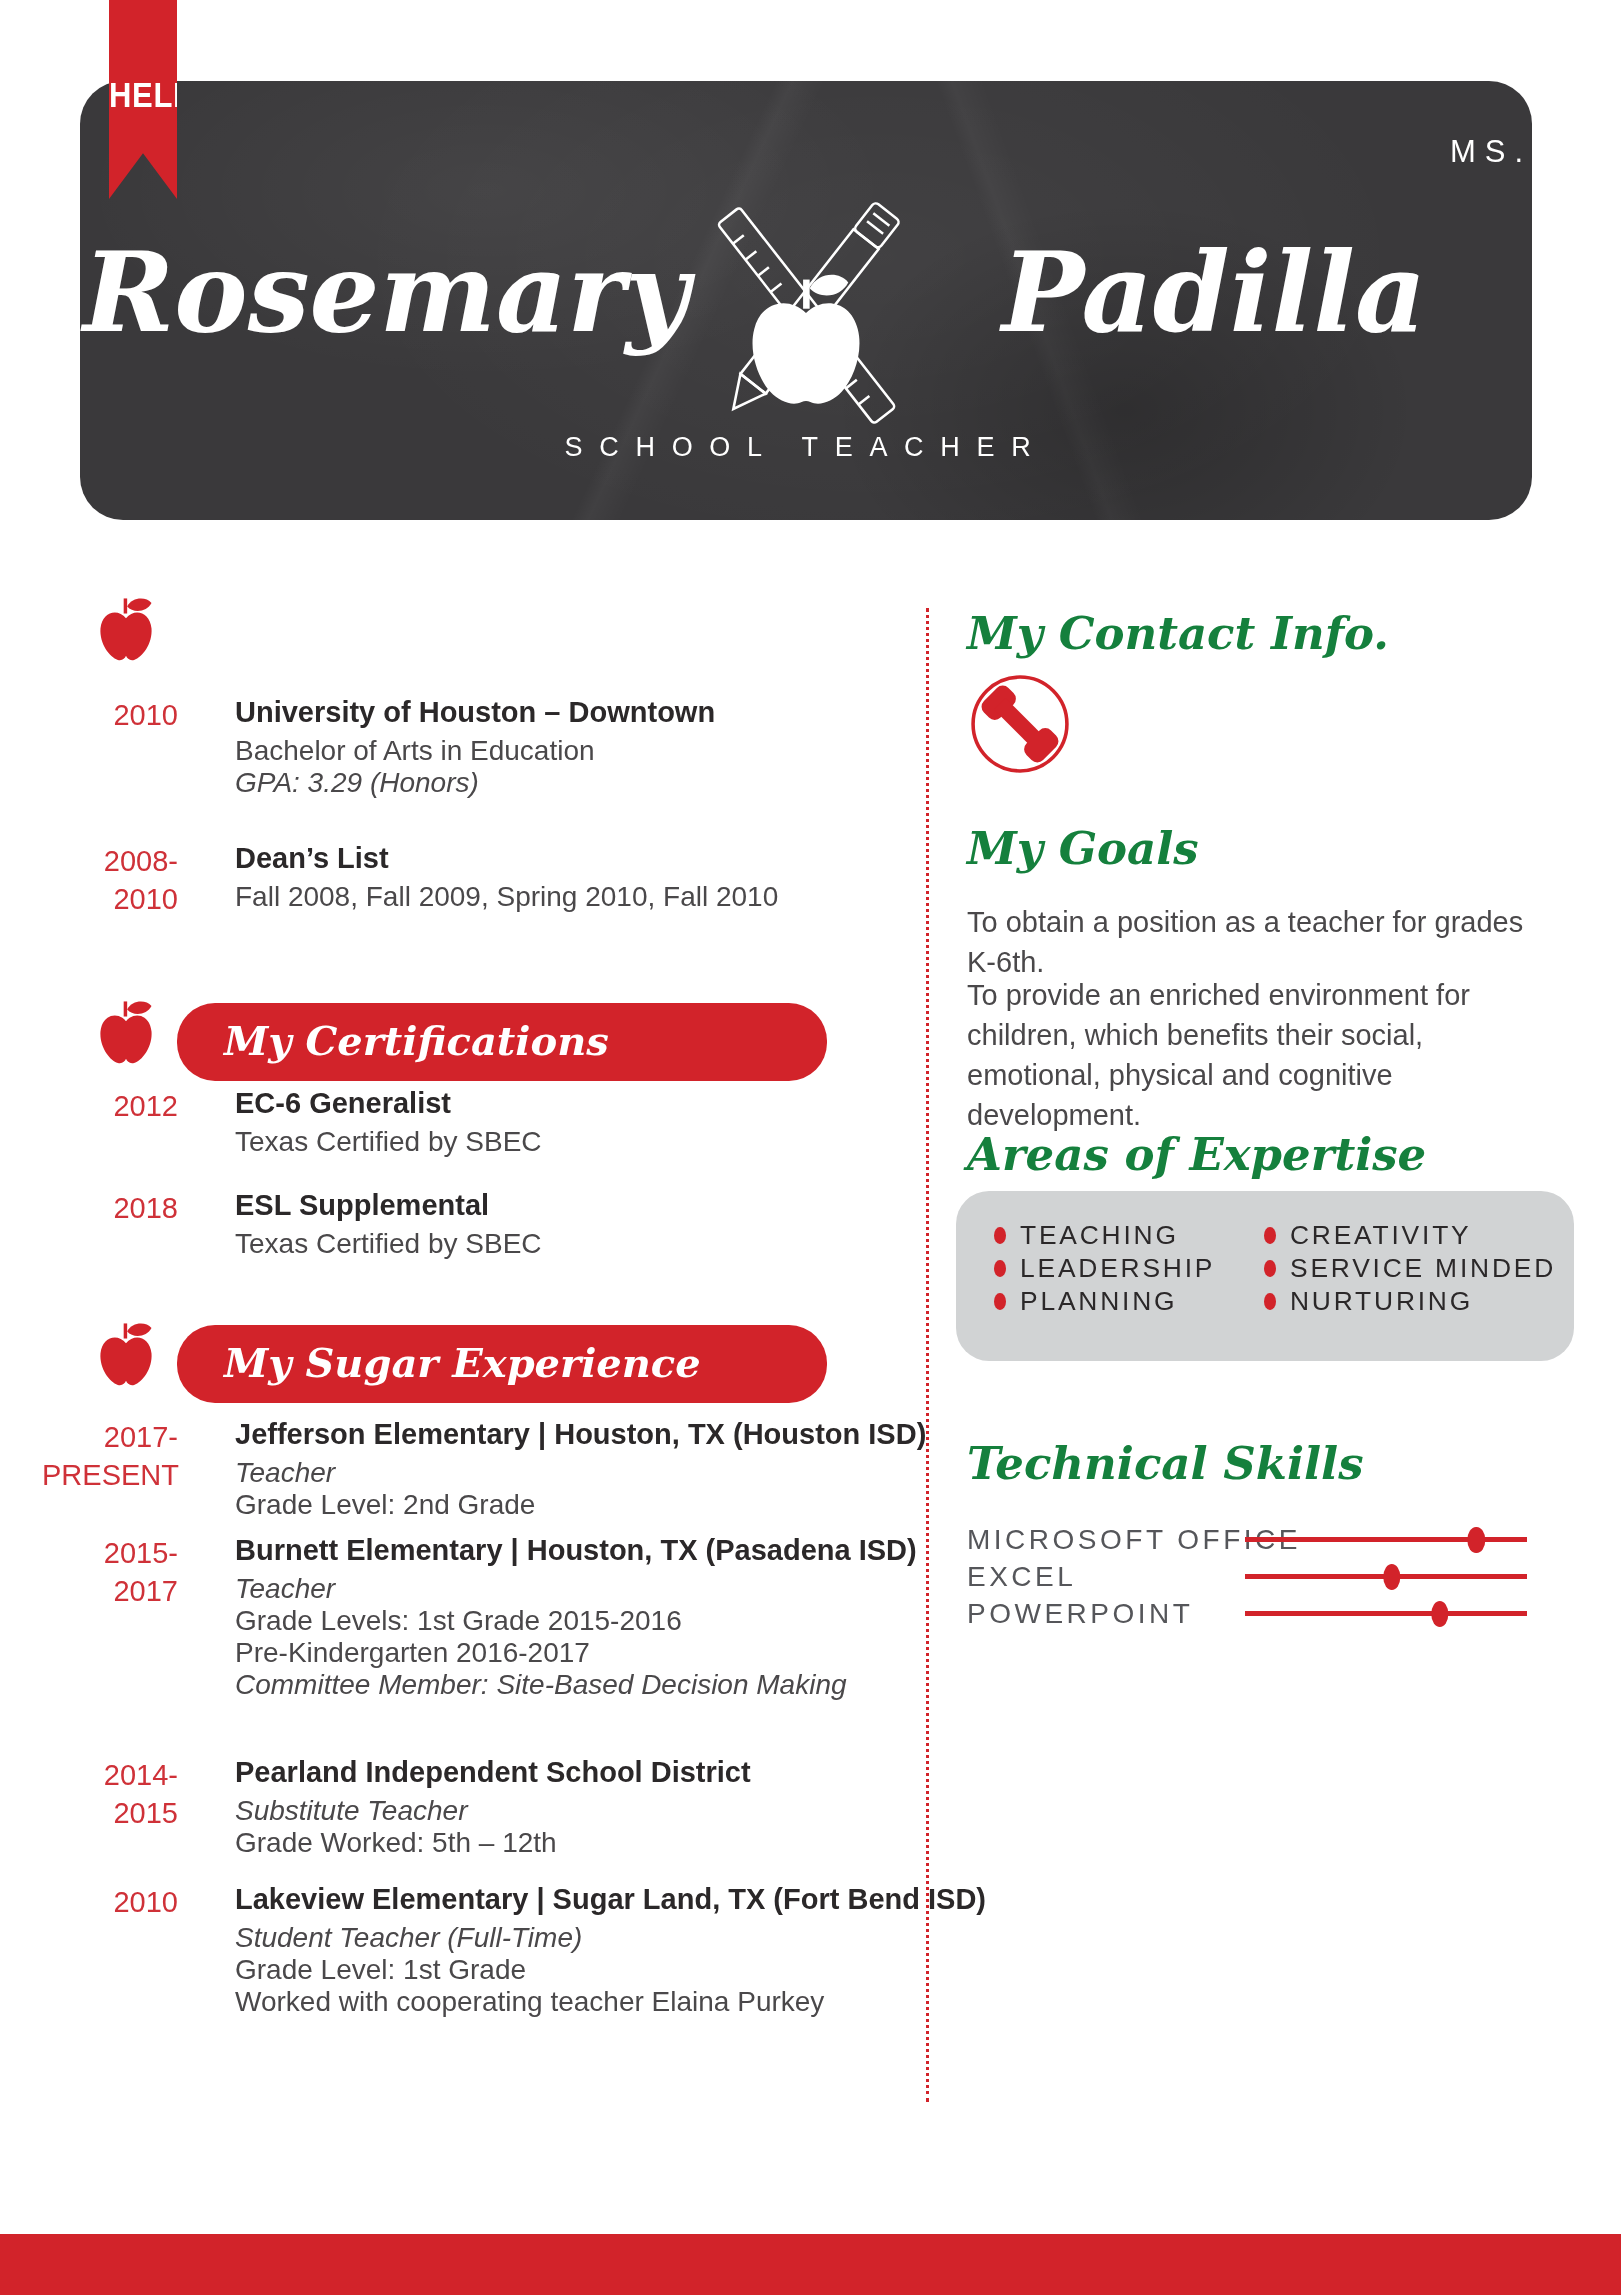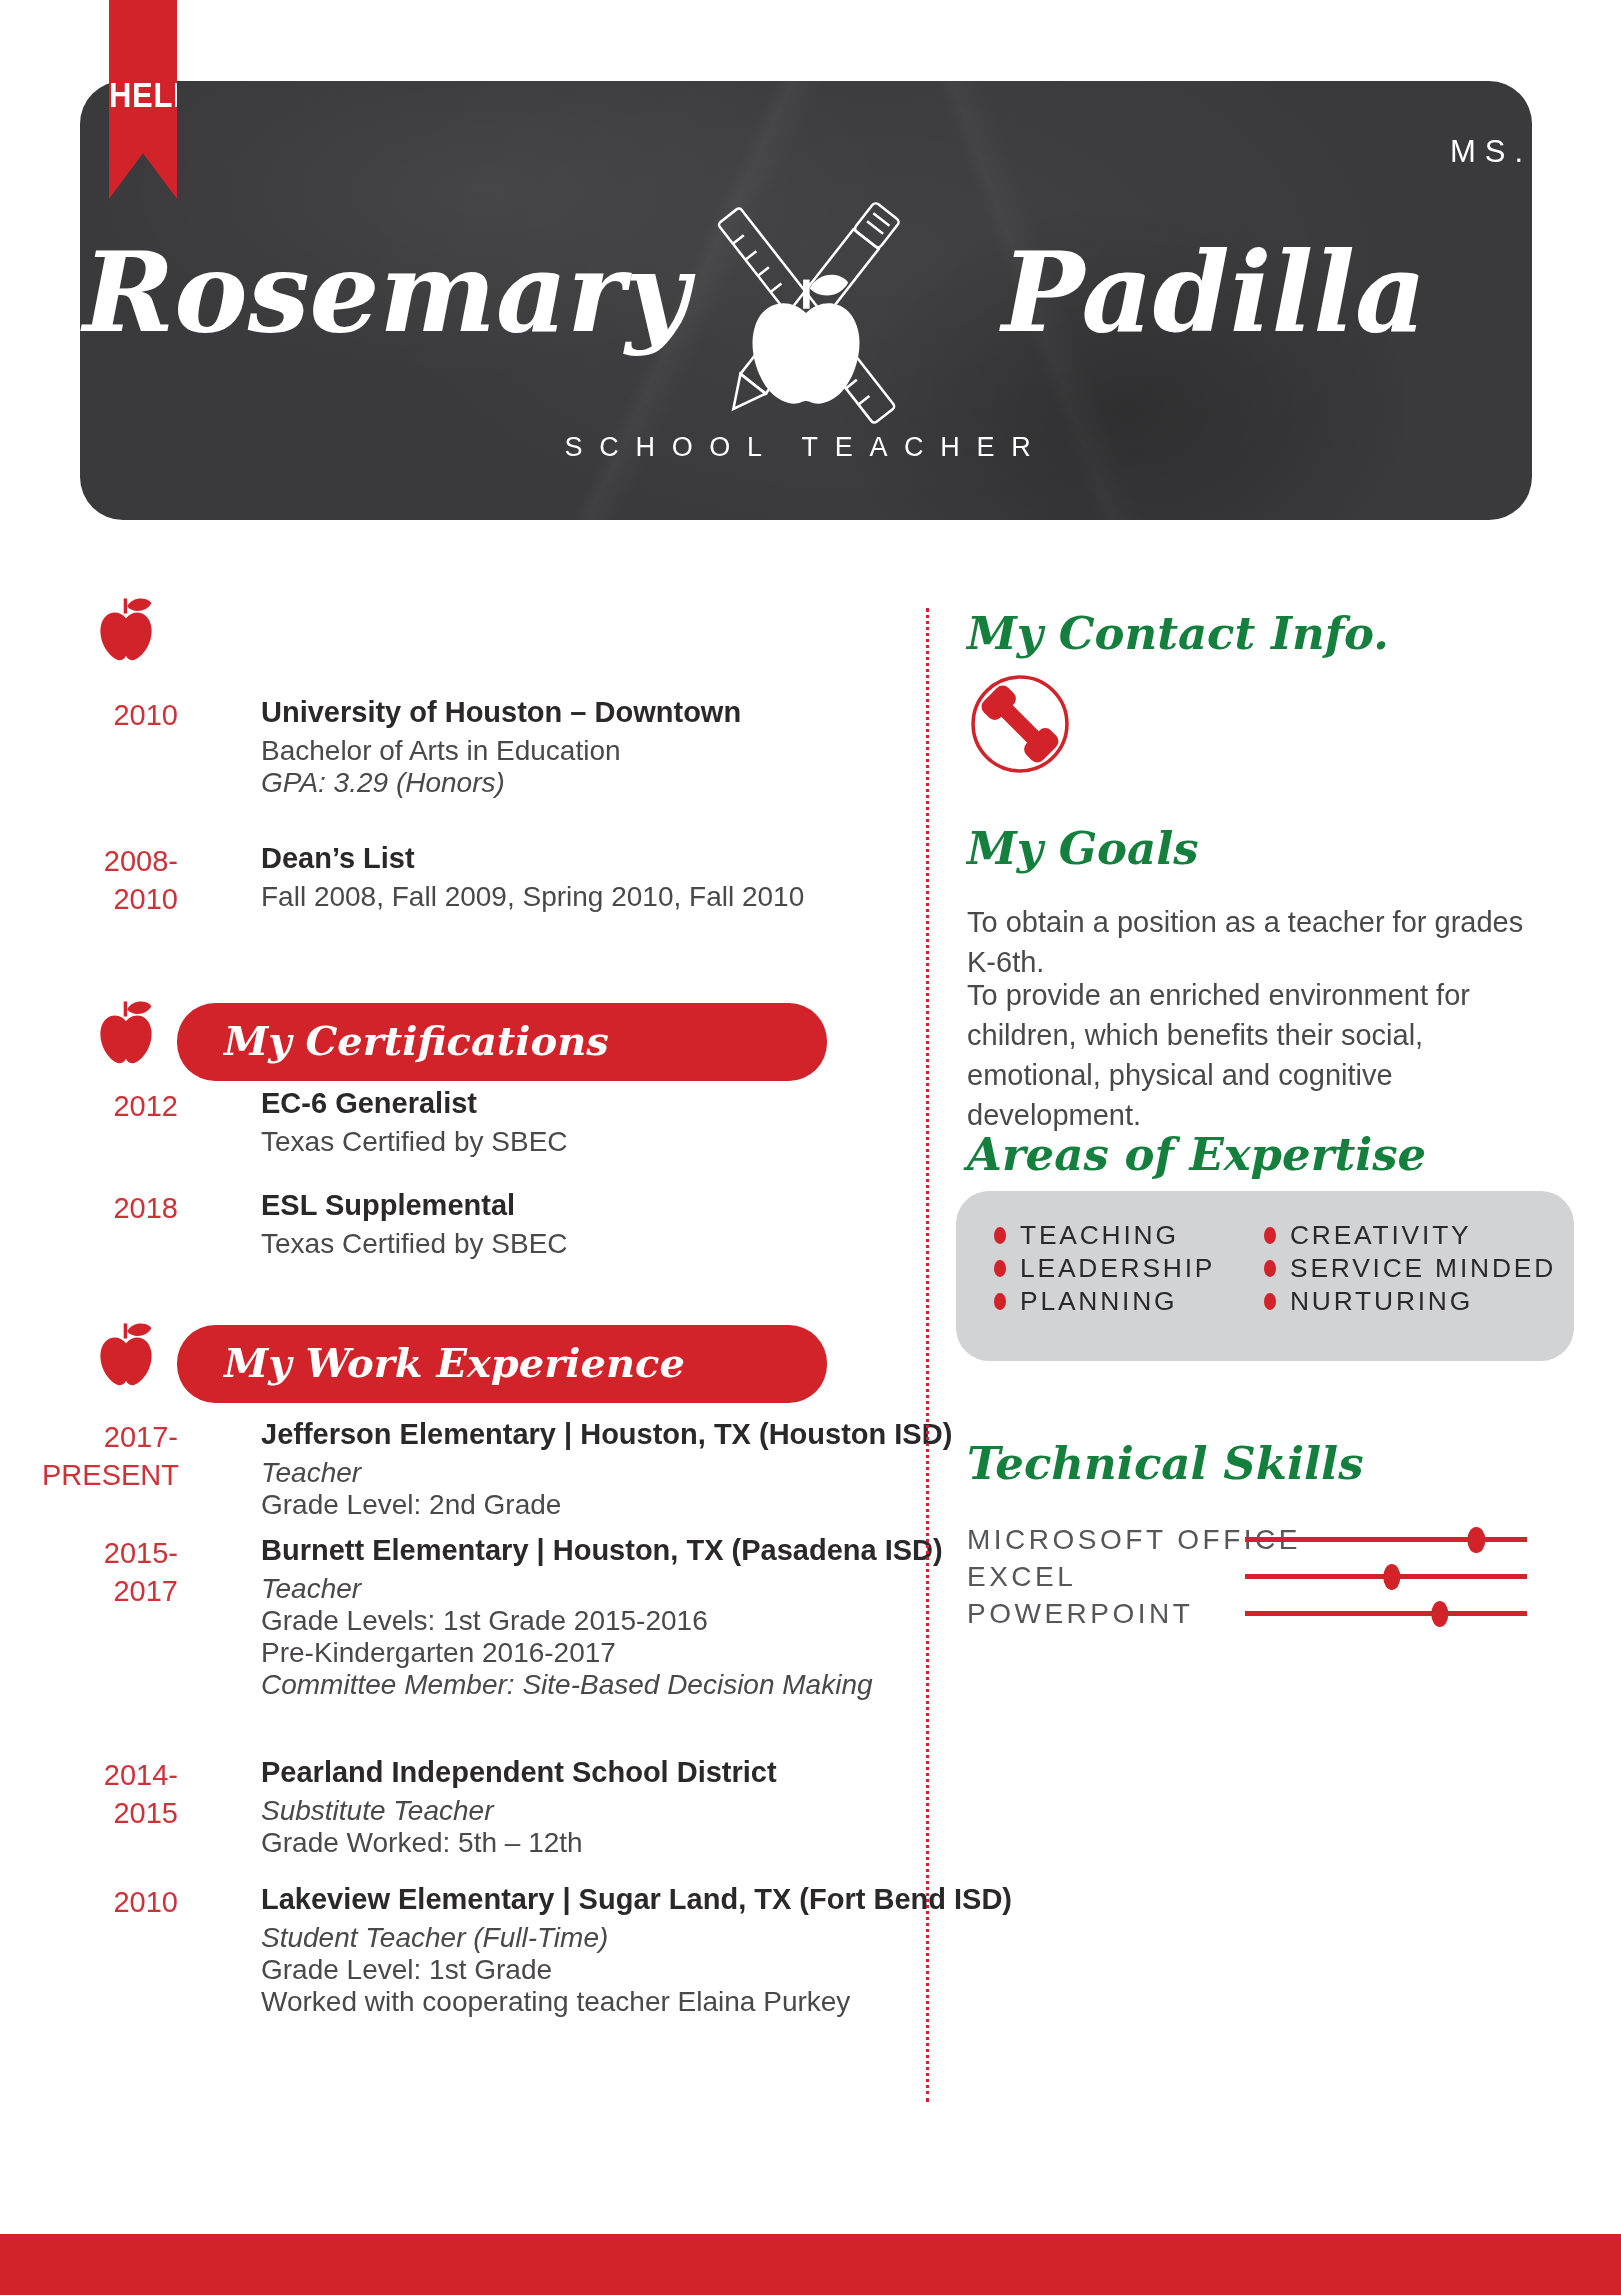--- a/index.html
+++ b/index.html
@@ -30,21 +30,21 @@
     font-size:27px;letter-spacing:16.7px;font-weight:400;}
 
   
   .section-header{position:absolute;left:97px;display:flex;align-items:flex-start;}
   .section-header .apple{flex:0 0 auto;}
   .section-header .ribbon{margin-left:22px;margin-top:9.7px;width:650px;height:78px;background:#d2232a;
     border-radius:38px;color:#fff;font-family:"DejaVu Serif",serif;font-style:italic;font-weight:600;
     font-size:40px;line-height:75px;padding-left:47px;box-sizing:border-box;white-space:nowrap;}
 
   
-  .entry{position:absolute;left:42px;width:821px;display:grid;grid-template-columns:136px 1fr;column-gap:83px;}
+  .entry{position:absolute;left:42px;width:821px;display:grid;grid-template-columns:136px 1fr;column-gap:57px;}
   .entry .date{color:#cf3138;font-size:29px;line-height:38px;text-align:right;font-weight:400;}
   .entry .e-title{color:#2b2829;font-size:29px;font-weight:bold;line-height:33px;margin-bottom:5.6px;white-space:nowrap;}
   .entry .e-line{color:#4a484a;font-size:28px;line-height:32px;white-space:nowrap;}
   .entry .e-line.it{font-style:italic;}
 
   
   #dotted-divider{position:absolute;left:926px;top:608px;height:1494px;width:0;
     border-left:3.5px dotted #d2232a;}
   .script-heading{position:absolute;color:#15803d;font-family:"DejaVu Serif",serif;
     font-style:italic;font-weight:700;font-size:45px;white-space:nowrap;}
@@ -132,21 +132,21 @@
     <div class="ribbon">My Certifications</div>
   </div>
 
   <div class="section-header" style="top:1315px">
     <svg class="apple" width="58" height="83" viewBox="0 0 100 130">
       <rect x="46" y="8" width="6" height="26" fill="#d2232a"></rect>
       <path d="M52 22 C 60 6, 84 4, 94 16 C 86 32, 62 34, 52 22 Z" fill="#d2232a"></path>
       <path d="M50 42 C 36 25, 9 30, 6 60 C 4 86, 22 110, 36 114 C 43 116, 48 112, 50 107
                C 52 112, 57 116, 64 114 C 78 110, 96 86, 94 60 C 91 30, 64 25, 50 42 Z" fill="#d2232a"></path>
     </svg>
-    <div class="ribbon">My Work Experience</div>
+    <div class="ribbon">My Sugar Experience</div>
   </div>
 
   <div id="education-entries">
       <div class="entry" style="top: 696px;">
         <div class="date">2010</div>
         <div>
           <div class="e-title">University of Houston – Downtown</div>
           <div class="e-line">Bachelor of Arts in Education</div>
           <div class="e-line it">GPA: 3.29 (Honors)</div>
         </div>

